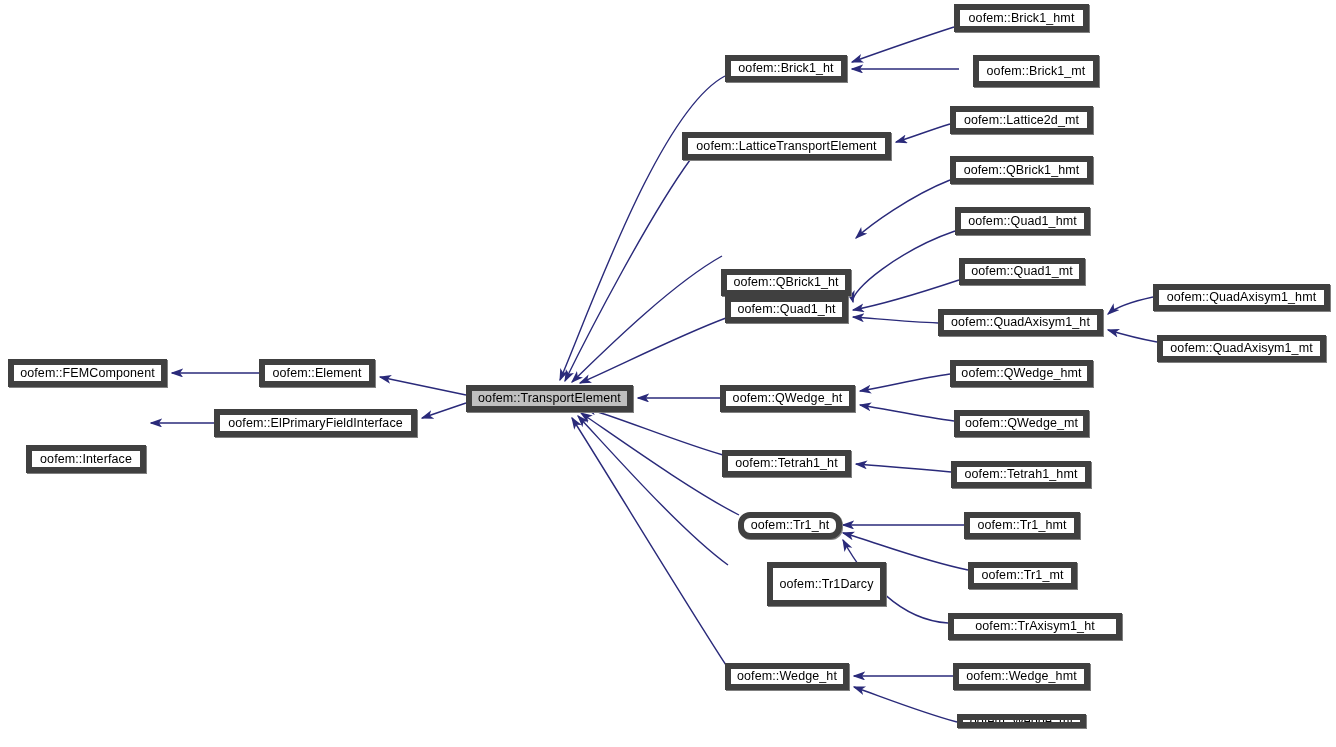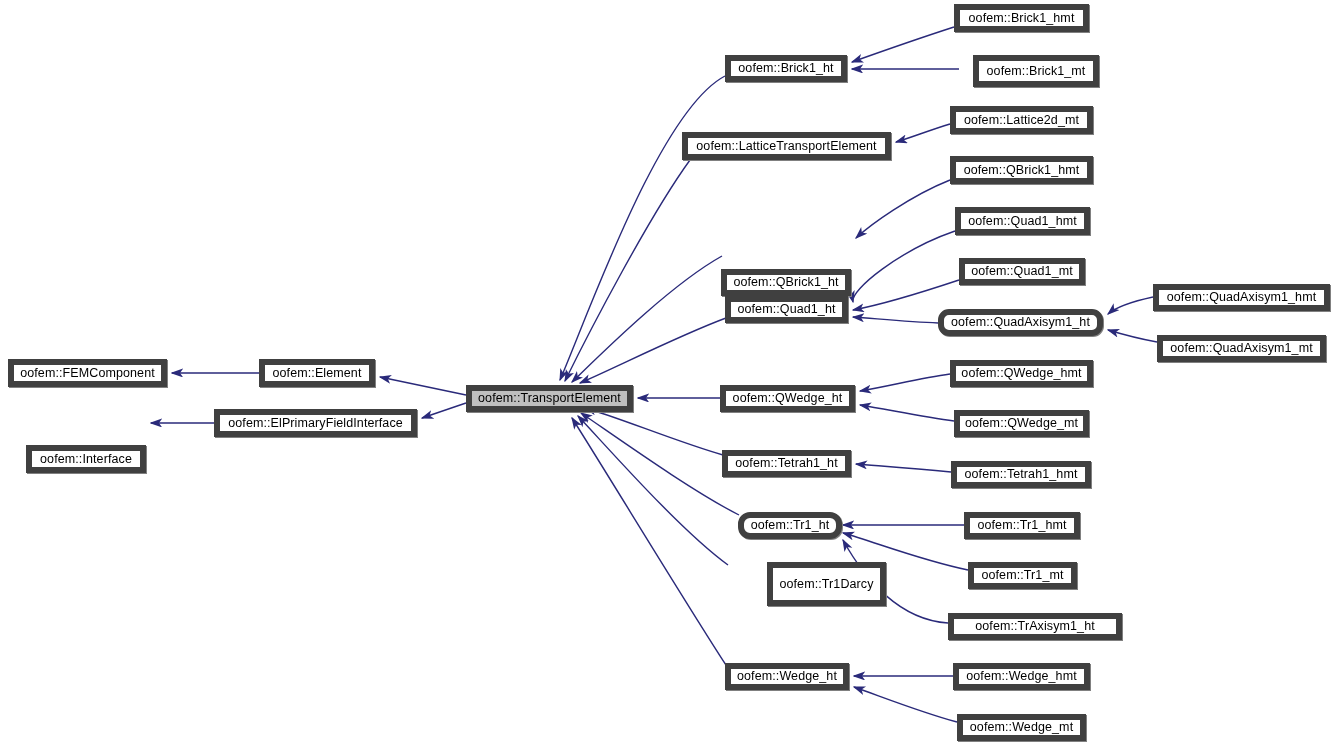--- a/index.html
+++ b/index.html
@@ -132,21 +132,21 @@
       </div>
       <div class="node thick" style="left: 725px; top: 296px; width: 123px; height: 27px; background: rgb(255, 255, 255); border-color: rgb(64, 64, 64);">
         <span class="node-label">oofem::Quad1_ht</span>
       </div>
       <div class="node thick" style="left: 955px; top: 207px; width: 135px; height: 28px; background: rgb(255, 255, 255); border-color: rgb(64, 64, 64);">
         <span class="node-label">oofem::Quad1_hmt</span>
       </div>
       <div class="node thick" style="left: 959px; top: 258px; width: 126px; height: 27px; background: rgb(255, 255, 255); border-color: rgb(64, 64, 64);">
         <span class="node-label">oofem::Quad1_mt</span>
       </div>
-      <div class="node thick" style="left: 938px; top: 309px; width: 165px; height: 27px; background: rgb(255, 255, 255); border-color: rgb(64, 64, 64); border-radius: 11px;">
+      <div class="node thick" style="left: 938px; top: 309px; width: 165px; height: 27px; background: rgb(255, 255, 255); border-color: rgb(64, 64, 64);">
         <span class="node-label">oofem::QuadAxisym1_ht</span>
       </div>
       <div class="node thick" style="left: 1153px; top: 284px; width: 177px; height: 27px; background: rgb(255, 255, 255); border-color: rgb(64, 64, 64);">
         <span class="node-label">oofem::QuadAxisym1_hmt</span>
       </div>
       <div class="node thick" style="left: 1157px; top: 335px; width: 169px; height: 27px; background: rgb(255, 255, 255); border-color: rgb(64, 64, 64);">
         <span class="node-label">oofem::QuadAxisym1_mt</span>
       </div>
       <div class="node thick" style="left: 720px; top: 385px; width: 135px; height: 27px; background: rgb(255, 255, 255); border-color: rgb(64, 64, 64);">
         <span class="node-label">oofem::QWedge_ht</span>
@@ -177,17 +177,17 @@
       </div>
       <div class="node thick" style="left: 948px; top: 613px; width: 174px; height: 27px; background: rgb(255, 255, 255); border-color: rgb(64, 64, 64);">
         <span class="node-label">oofem::TrAxisym1_ht</span>
       </div>
       <div class="node thick" style="left: 725px; top: 663px; width: 124px; height: 27px; background: rgb(255, 255, 255); border-color: rgb(64, 64, 64);">
         <span class="node-label">oofem::Wedge_ht</span>
       </div>
       <div class="node thick" style="left: 953px; top: 663px; width: 137px; height: 27px; background: rgb(255, 255, 255); border-color: rgb(64, 64, 64);">
         <span class="node-label">oofem::Wedge_hmt</span>
       </div>
-      <div class="node thick" style="left: 957px; top: 714px; width: 129px; height: 27px; background: rgb(255, 255, 255); border-color: rgb(64, 64, 64);">
+      <div class="node thick" style="left: 957px; top: 714px; width: 129px; height: 14px; background: rgb(255, 255, 255); border-color: rgb(64, 64, 64);">
         <span class="node-label">oofem::Wedge_mt</span>
       </div>
     </div>
 </div>
 
 </body></html>

